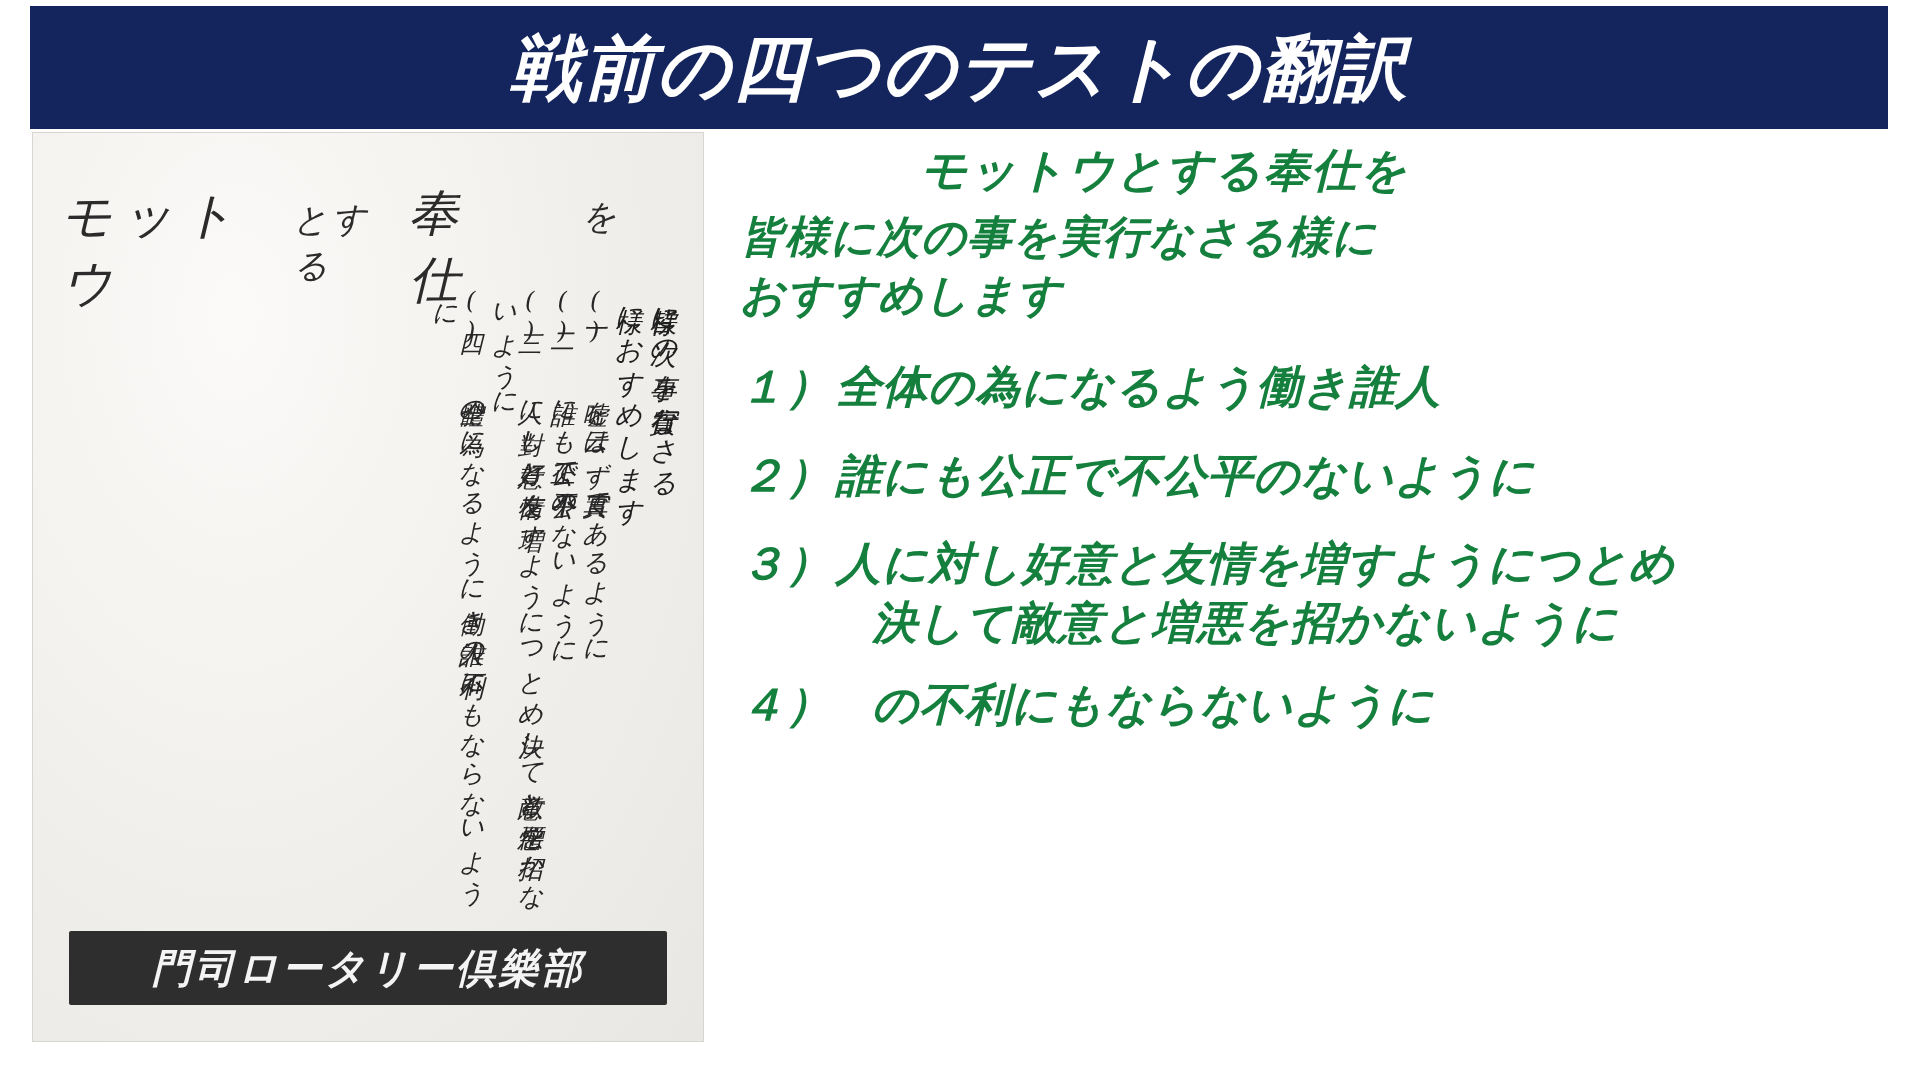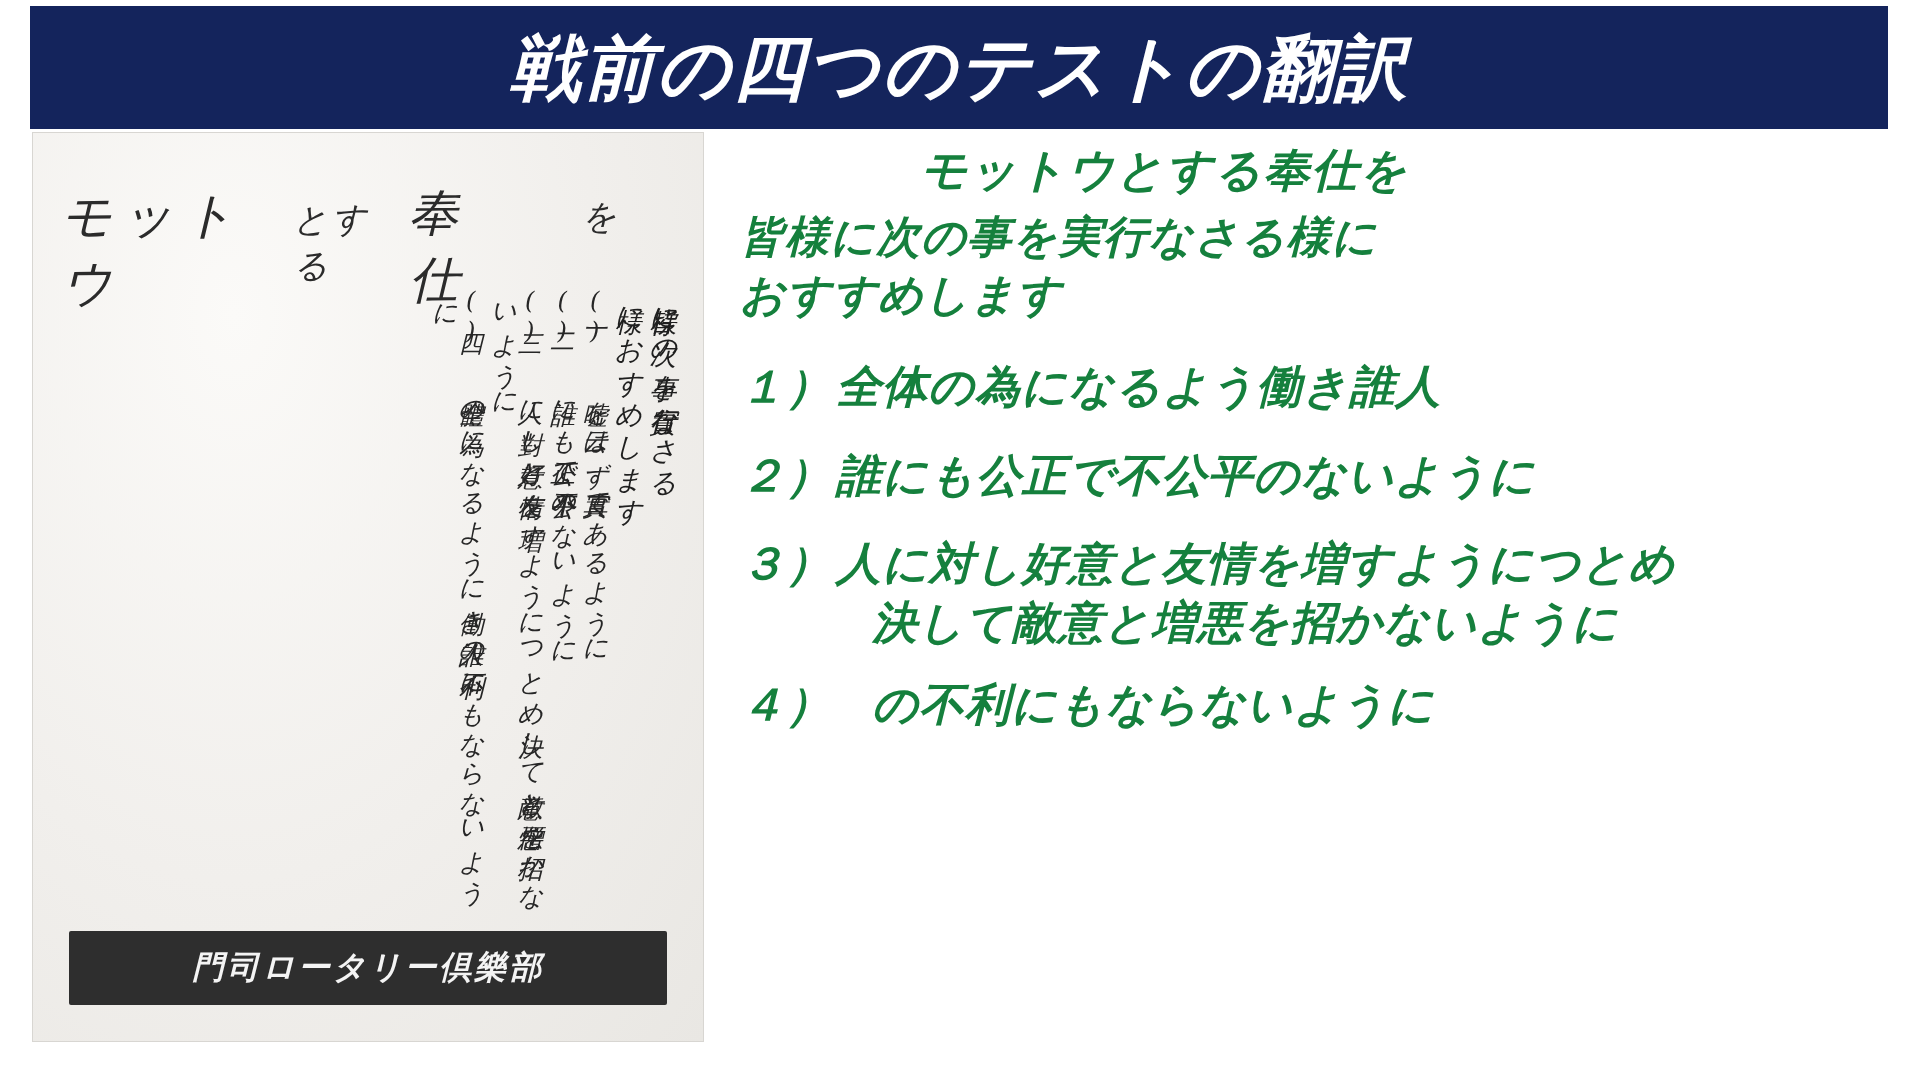--- a/index.html
+++ b/index.html
@@ -115,21 +115,21 @@
     bottom: 36px;
     height: 74px;
     background: #2e2e2e;
     display: flex;
     align-items: center;
     justify-content: center;
     border-radius: 2px;
   }
   .ph-footer span {
     color: #f4f4f4;
-    font-size: 32px;
+    font-size: 40px;
     font-weight: bold;
     letter-spacing: 3px;
     font-family: "DejaVu Sans", "Liberation Sans", sans-serif;
   }
 
   
   .content {
     position: absolute;
     left: 740px;
     top: 140px;

